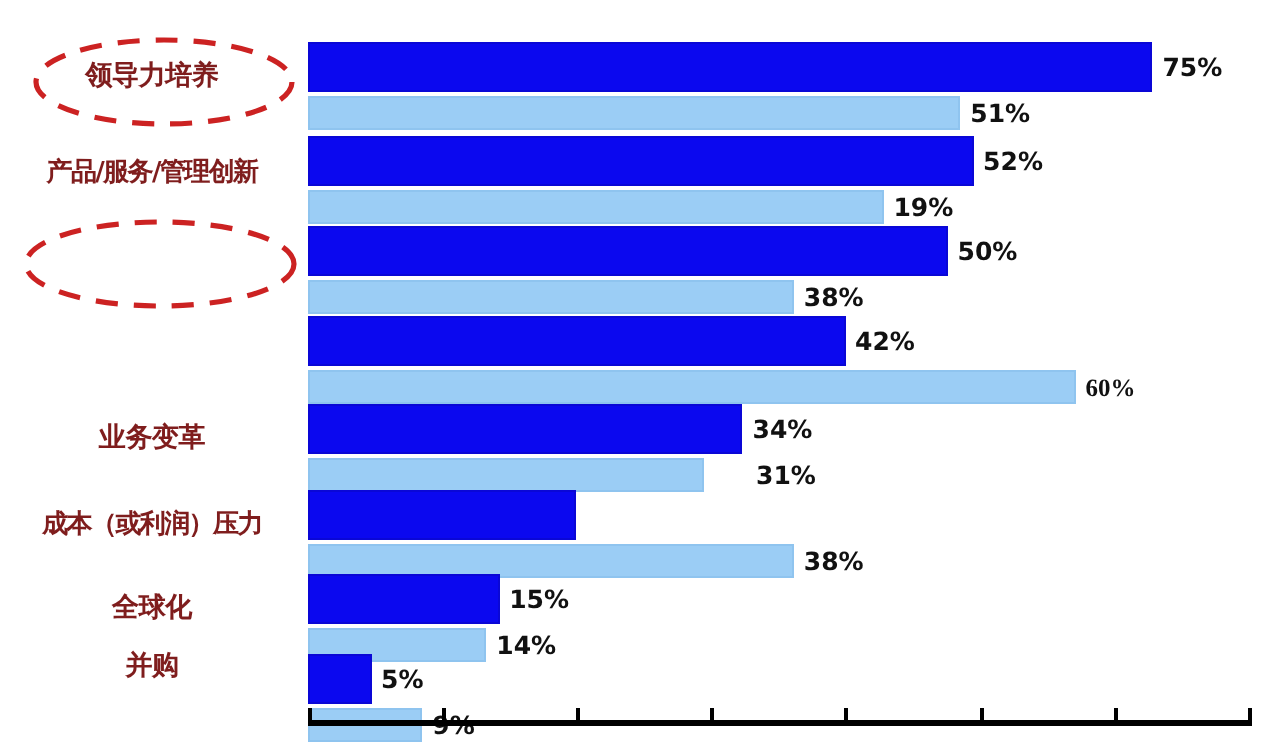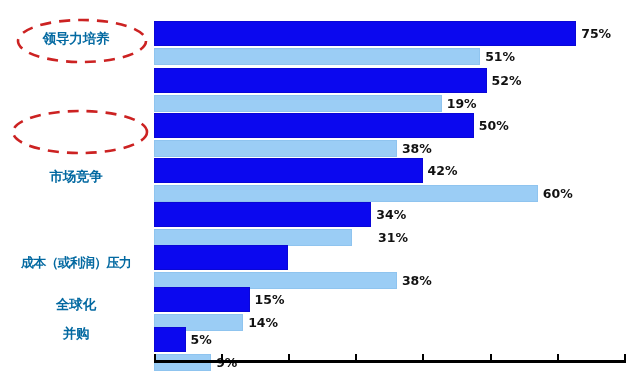--- a/index.html
+++ b/index.html
@@ -22,21 +22,21 @@
   }
 
   
   .cat-label {
     position: absolute;
     right: 0;
     width: 148px;
     text-align: center;
     font-weight: bold;
     font-size: 13.5px;
-    color: #0369a1;
+    color: #7f1d1d;
     line-height: 1;
     white-space: nowrap;
     letter-spacing: -0.2px;
   }
   .cat-label.wide {
     font-size: 13px;
     letter-spacing: -0.8px;
   }
   .label-slot {
     position: absolute;
@@ -85,22 +85,25 @@
   }
 </style>
 </head>
 <body>
 
 <div id="chart-root">
 
   <div class="label-slot" style="top:32px;">
     <div class="cat-label">领导力培养</div>
   </div>
-  <div class="label-slot" style="top:170px;">
-    <div class="cat-label">市场竞争</div>
+  <div class="label-slot" style="top:80px;">
+    <div class="cat-label wide">产品/服务/管理创新</div>
+  </div>
+  <div class="label-slot" style="top:213px;">
+    <div class="cat-label">业务变革</div>
   </div>
   <div class="label-slot" style="top:256px;">
     <div class="cat-label wide">成本（或利润）压力</div>
   </div>
   <div class="label-slot" style="top:298px;">
     <div class="cat-label">全球化</div>
   </div>
   <div class="label-slot" style="top:327px;">
     <div class="cat-label">并购</div>
   </div>
@@ -116,21 +119,21 @@
   <div class="bar-value" style="left: 446.725px; top: 97.5px;">19%</div>
 
   <div class="bar dark" style="left: 153.5px; top: 113px; width: 320.25px; height: 25px;"></div>
   <div class="bar-value" style="left: 478.75px; top: 119.5px; text-align: right;">50%</div>
   <div class="bar light" style="left: 153.5px; top: 140px; width: 243.39px; height: 17px;"></div>
   <div class="bar-value" style="left: 401.89px; top: 142.5px;">38%</div>
 
   <div class="bar dark" style="left: 153.5px; top: 158px; width: 269.01px; height: 25px;"></div>
   <div class="bar-value" style="left: 427.51px; top: 164.5px;">42%</div>
   <div class="bar light" style="left: 153.5px; top: 185px; width: 384.3px; height: 17px;"></div>
-  <div class="bar-value" style="left: 542.8px; top: 187.5px;">60%</div>
+  <div class="bar-value" style="left: 542.8px; top: 187.5px; font-family: Liberation Serif, serif;">60%</div>
 
   <div class="bar dark" style="left: 153.5px; top: 202px; width: 217.77px; height: 25px;"></div>
   <div class="bar-value" style="left: 376.27px; top: 208.5px;">34%</div>
   <div class="bar light" style="left: 153.5px; top: 229px; width: 198.555px; height: 17px;"></div>
   <div class="bar-value" style="left: 378px; top: 231.5px;">31%</div>
 
   <div class="bar dark" style="left: 153.5px; top: 245px; width: 134.505px; height: 25px;"></div>
   <div class="bar-value" style="left: 293.005px; top: 251.5px; margin-top: 20px;">21%</div>
   <div class="bar light" style="left: 153.5px; top: 272px; width: 243.39px; height: 17px;"></div>
   <div class="bar-value" style="left: 401.89px; top: 274.5px;">38%</div>

